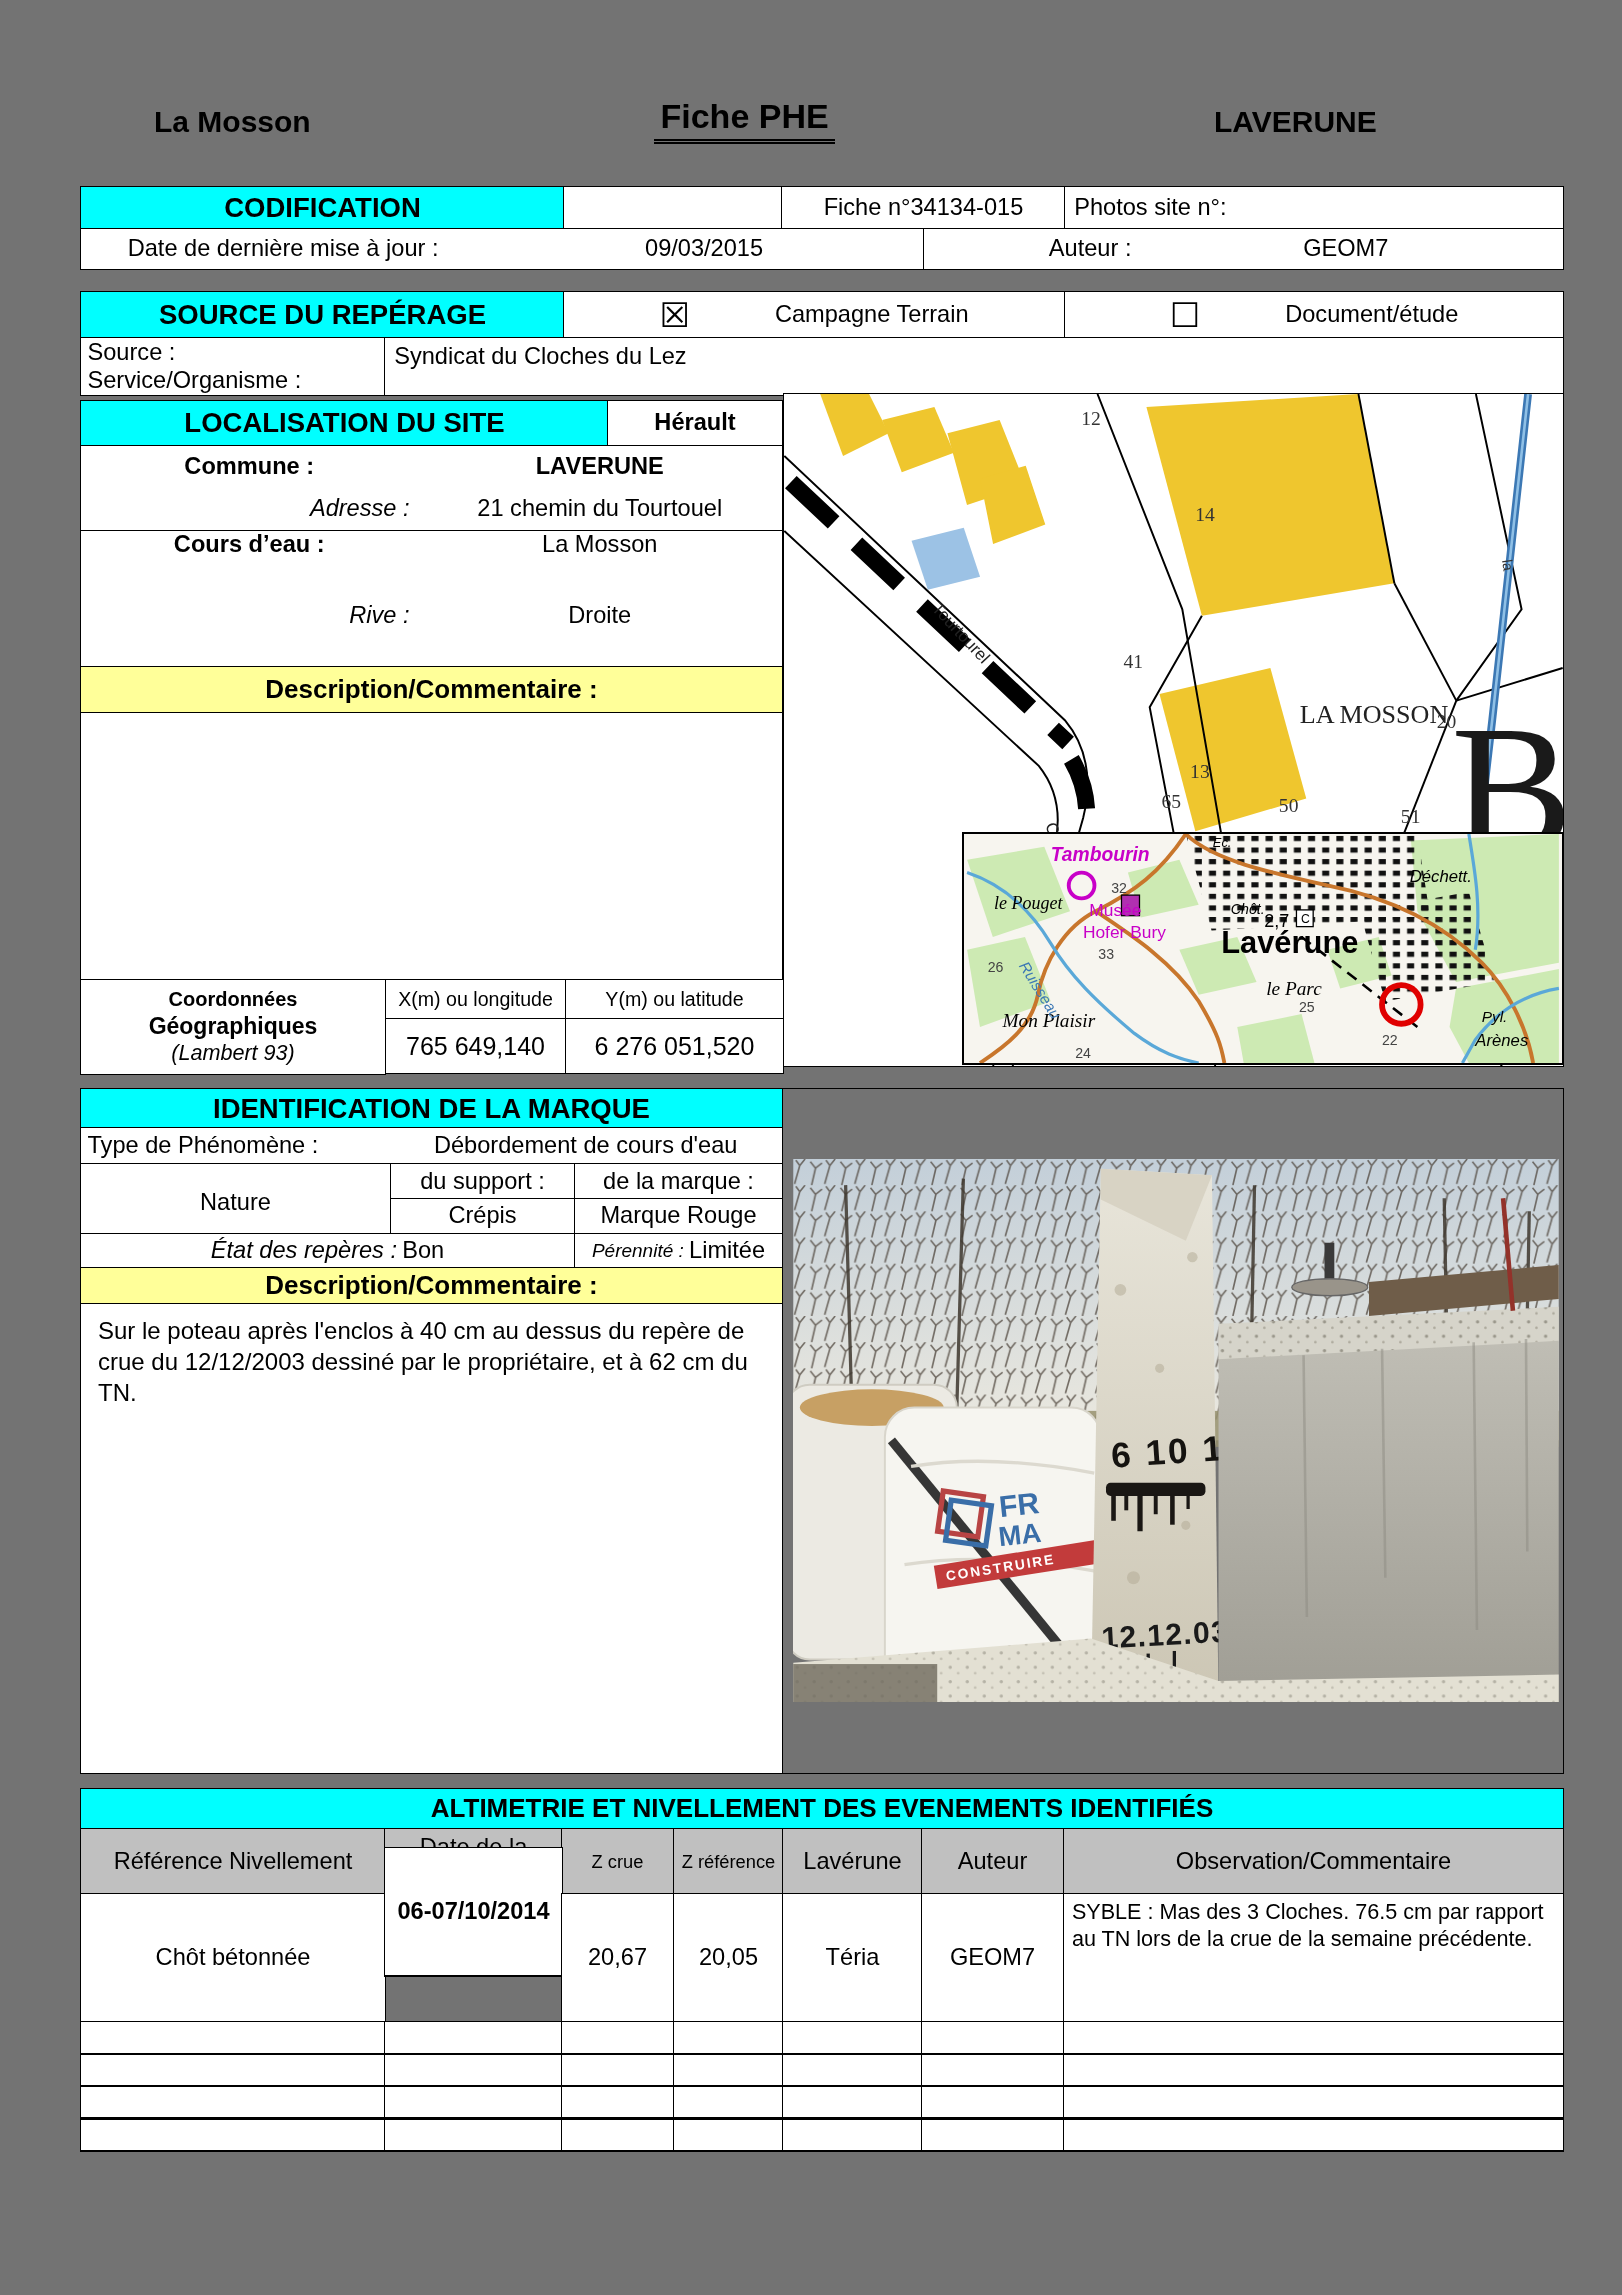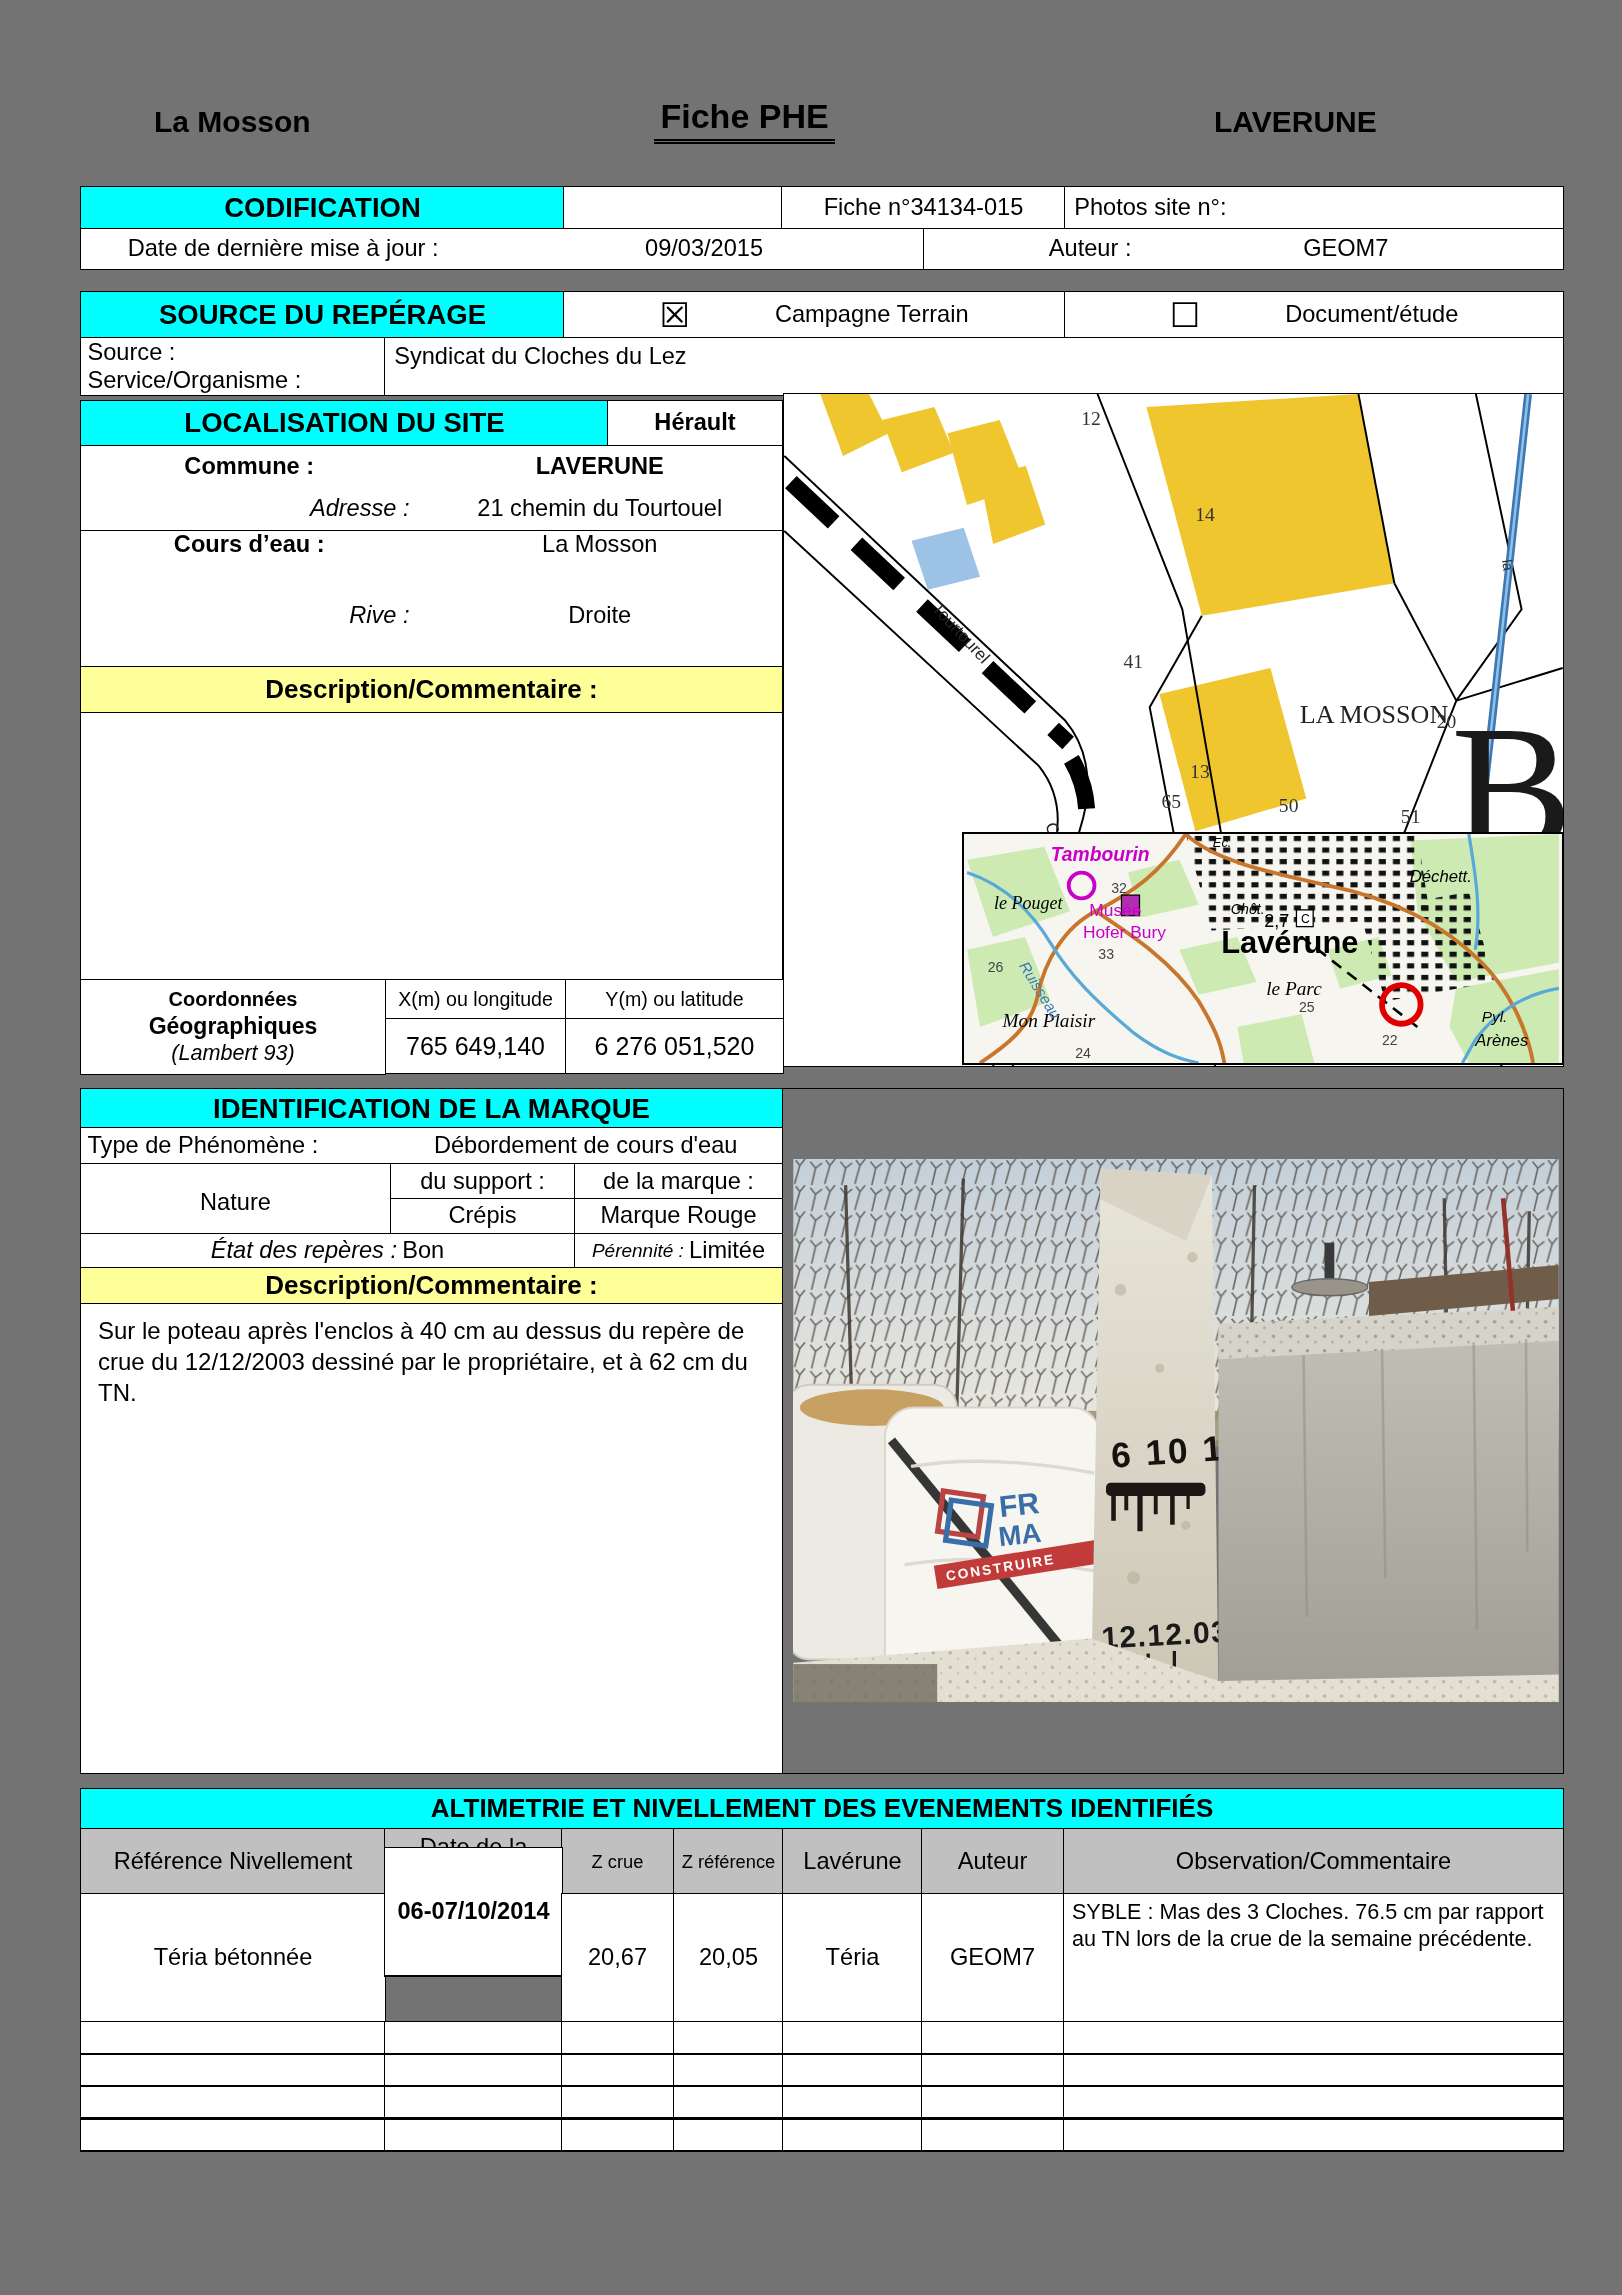--- a/index.html
+++ b/index.html
@@ -344,21 +344,21 @@
   <div class="cell cyan" style="left:80px;top:1788px;width:1484px;height:41px;font-size:26px;">ALTIMETRIE ET NIVELLEMENT DES EVENEMENTS IDENTIFIÉS</div>
 
   <div class="cell gray" style="left:80px;top:1828px;width:306px;height:67px;">Référence Nivellement</div>
   <div class="cell gray" style="left:384px;top:1828px;width:179px;height:67px;padding:0 19.6px;text-align:center;">Date de la crue</div>
   <div class="cell gray" style="left:561px;top:1828px;width:113px;height:67px;font-size:18.3px;">Z crue</div>
   <div class="cell gray" style="left:673px;top:1828px;width:111px;height:67px;font-size:18.3px;">Z référence</div>
   <div class="cell gray" style="left:782px;top:1828px;width:141px;height:67px;">Lavérune</div>
   <div class="cell gray" style="left:921px;top:1828px;width:143px;height:67px;">Auteur</div>
   <div class="cell gray" style="left:1063px;top:1828px;width:501px;height:67px;">Observation/Commentaire</div>
 
-  <div class="cell" style="left:80px;top:1893px;width:306px;height:130px;border-bottom-width:2.6px;">Téria bétonnée</div>
+  <div class="cell" style="left:80px;top:1893px;width:306px;height:130px;border-bottom-width:2.6px;">Chôt bétonnée</div>
   <div class="cell" style="left:384px;top:1847px;width:179px;height:130px;border-bottom-width:2.6px;font-weight:bold;">06-07/10/2014</div>
   <div class="cell" style="left:561px;top:1893px;width:113px;height:130px;border-bottom-width:2.6px;">20,67</div>
   <div class="cell" style="left:673px;top:1893px;width:111px;height:130px;border-bottom-width:2.6px;">20,05</div>
   <div class="cell" style="left:782px;top:1893px;width:141px;height:130px;border-bottom-width:2.6px;">Téria</div>
   <div class="cell" style="left:921px;top:1893px;width:143px;height:130px;border-bottom-width:2.6px;">GEOM7</div>
   <div class="cell left top" style="left:1063px;top:1893px;width:501px;height:130px;border-bottom-width:2.6px;padding:5.2px 7.9px;font-size:21.6px;line-height:1.25;">SYBLE : Mas des 3 Cloches. 76.5 cm par rapport au TN lors de la crue de la semaine précédente.</div>
 
   <div>
     <div class="cell" style="left:80px;top:2021px;width:306px;height:33px;"></div>
     <div class="cell" style="left:384px;top:2021px;width:179px;height:33px;"></div>

